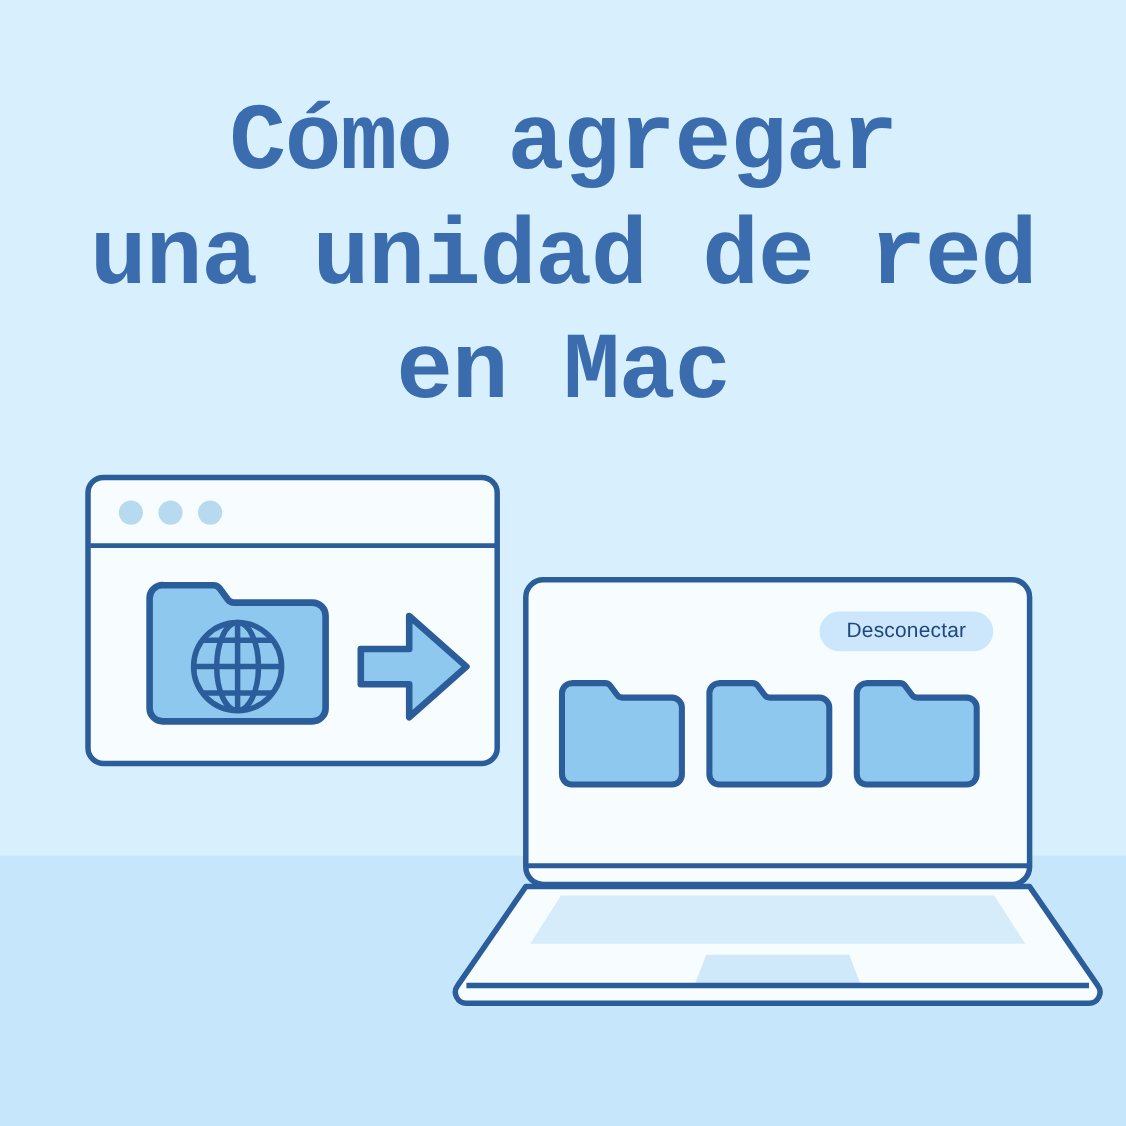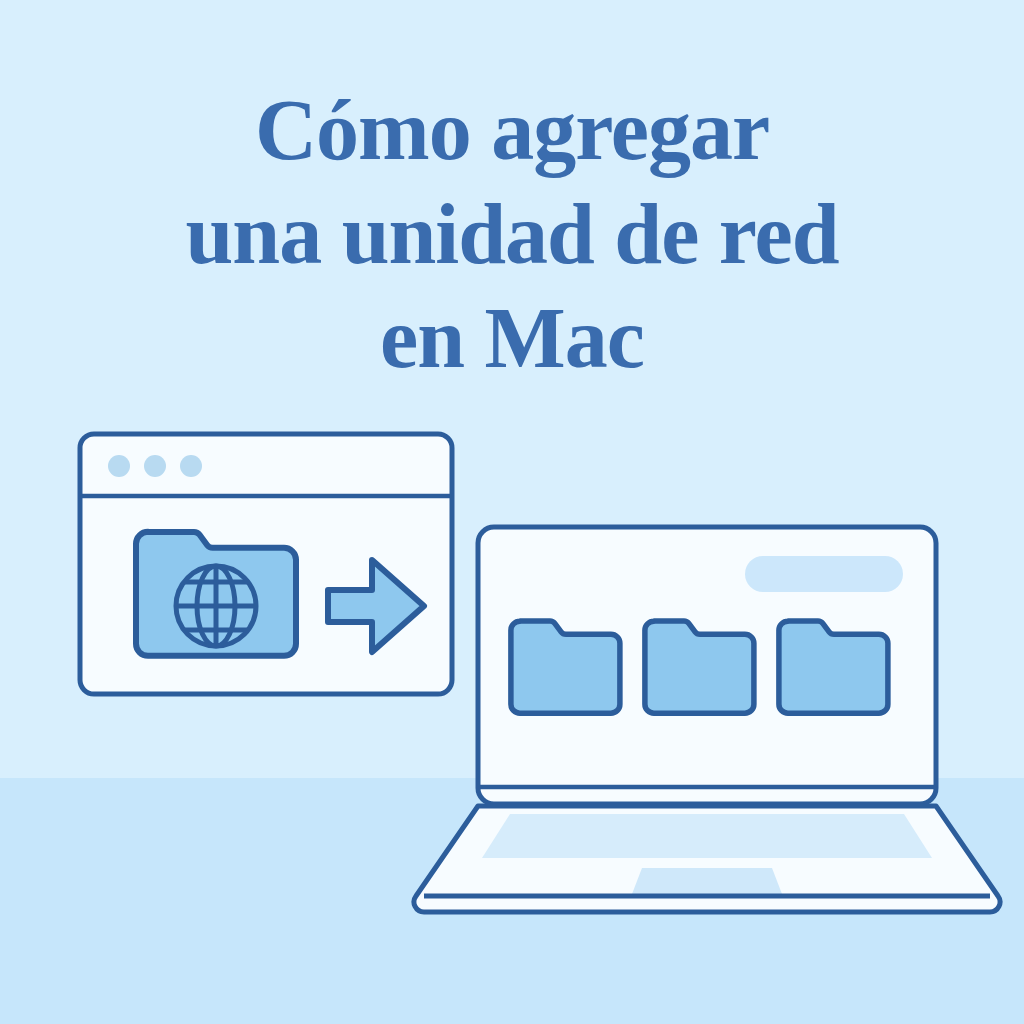--- a/index.html
+++ b/index.html
@@ -37,21 +37,21 @@
     left: 0;
     top: 78px;
     width: 1024px;
     text-align: center;
     color: #3a6cae;
     font-weight: bold;
     font-size: 86px;
     line-height: 104px;
     letter-spacing: -1px;
     white-space: pre-line;
-    font-family: Liberation Serif, serif;
+    font-family: Liberation Mono, monospace;
   }
 
   
   .art {
     position: absolute;
     display: block;
   }
   #browser-window-art {
     left: 72px;
     top: 426px;
@@ -199,14 +199,15 @@
              h-450 z" fill="#d6ecfb"></path>
 
     <path d="M244 356
              h130
              l10 26
              h-150 z" fill="#cfe8fa"></path>
 
     <path d="M26 384 h566" stroke="#2c5d9b" stroke-width="5" fill="none"></path>
   </svg>
 
+  <div class="pill-label">Desconectar</div>
 
 </div>
 
 </body></html>

